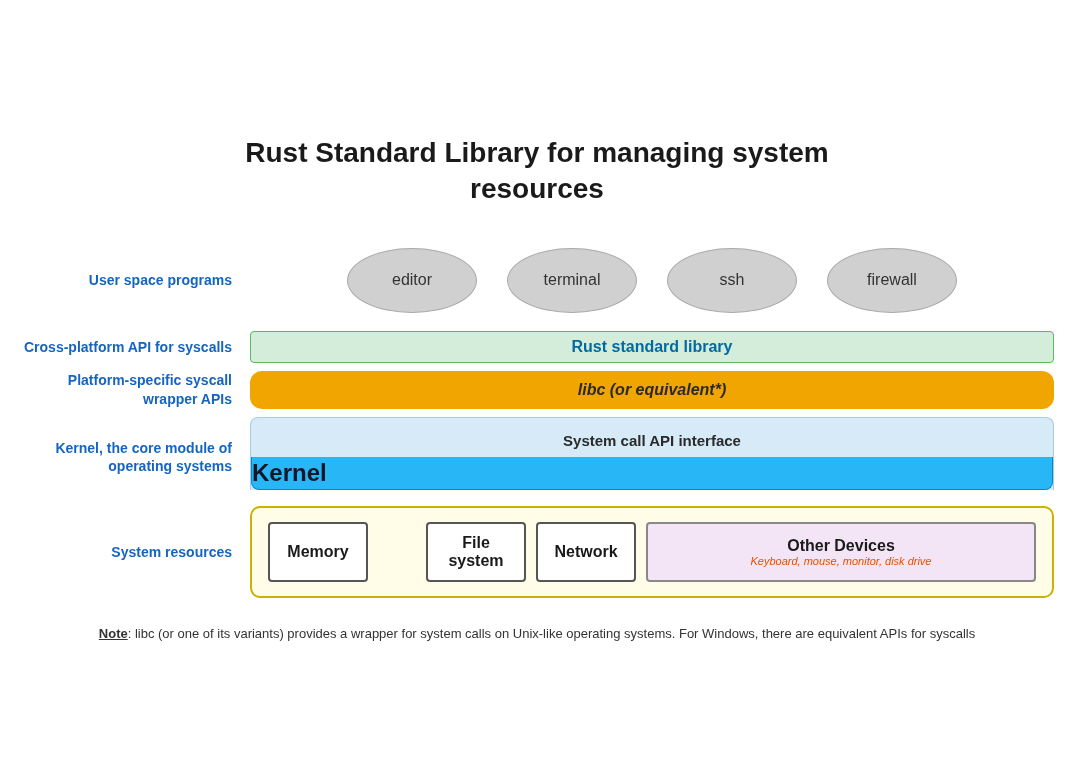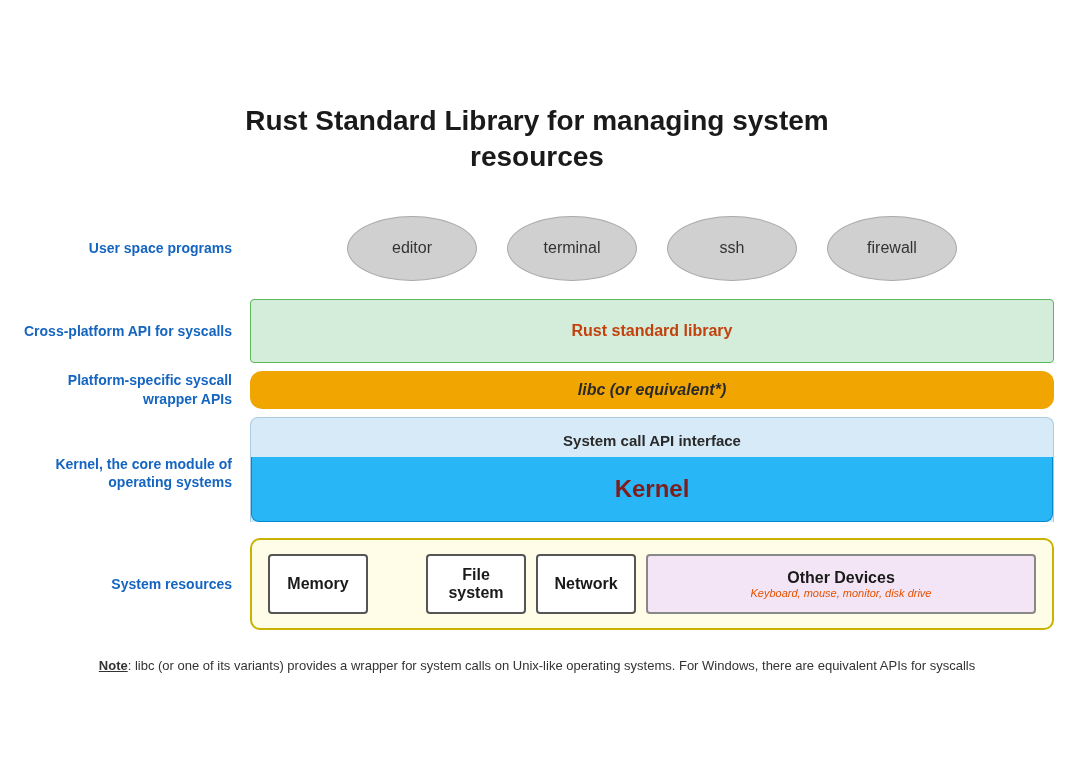--- a/index.html
+++ b/index.html
@@ -68,24 +68,24 @@
       font-size: 16px;
       color: #333;
       border: 1px solid #aaa;
     }
     
     .rust-std-bar {
       background: #d4edda;
       border: 1.5px solid #5cb85c;
       border-radius: 4px;
       text-align: center;
-      padding: 22px 0;
-      font-size: 16px;
-      font-weight: bold;
-      color: #c2410c;
+      padding: 6px 0;
+      font-size: 16px;
+      font-weight: bold;
+      color: #0369a1;
     }
     
     .libc-bar {
       background: #f0a500;
       border-radius: 12px;
       text-align: center;
       padding: 10px 0;
       font-size: 16px;
       font-weight: bold;
       color: #2a2a2a;
@@ -103,25 +103,25 @@
       text-align: center;
       font-size: 15px;
       font-weight: bold;
       color: #2a2a2a;
       padding: 6px 0 8px 0;
     }
     
     .kernel-bar {
       background: #29b6f6;
       border-radius: 0 0 8px 8px;
-      text-align: center;
-      padding: 18px 0;
+      text-align: left;
+      padding: 2px 0;
       font-size: 24px;
       font-weight: bold;
-      color: #7f1d1d;
+      color: #0f172a;
       border: 1.5px solid #0288d1;
       border-top: none;
     }
     
     .kernel-wrapper {
       margin-bottom: 8px;
     }
     
     .resources-outer {
       background: #fffde7;

